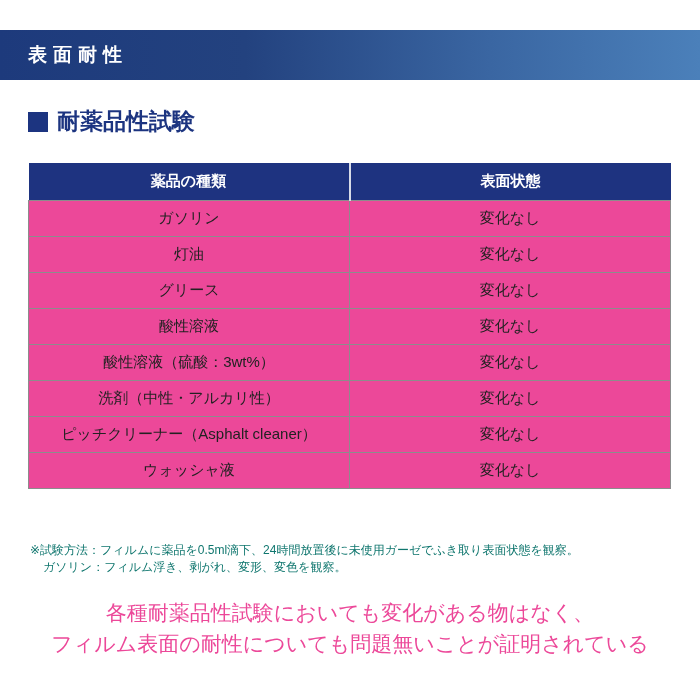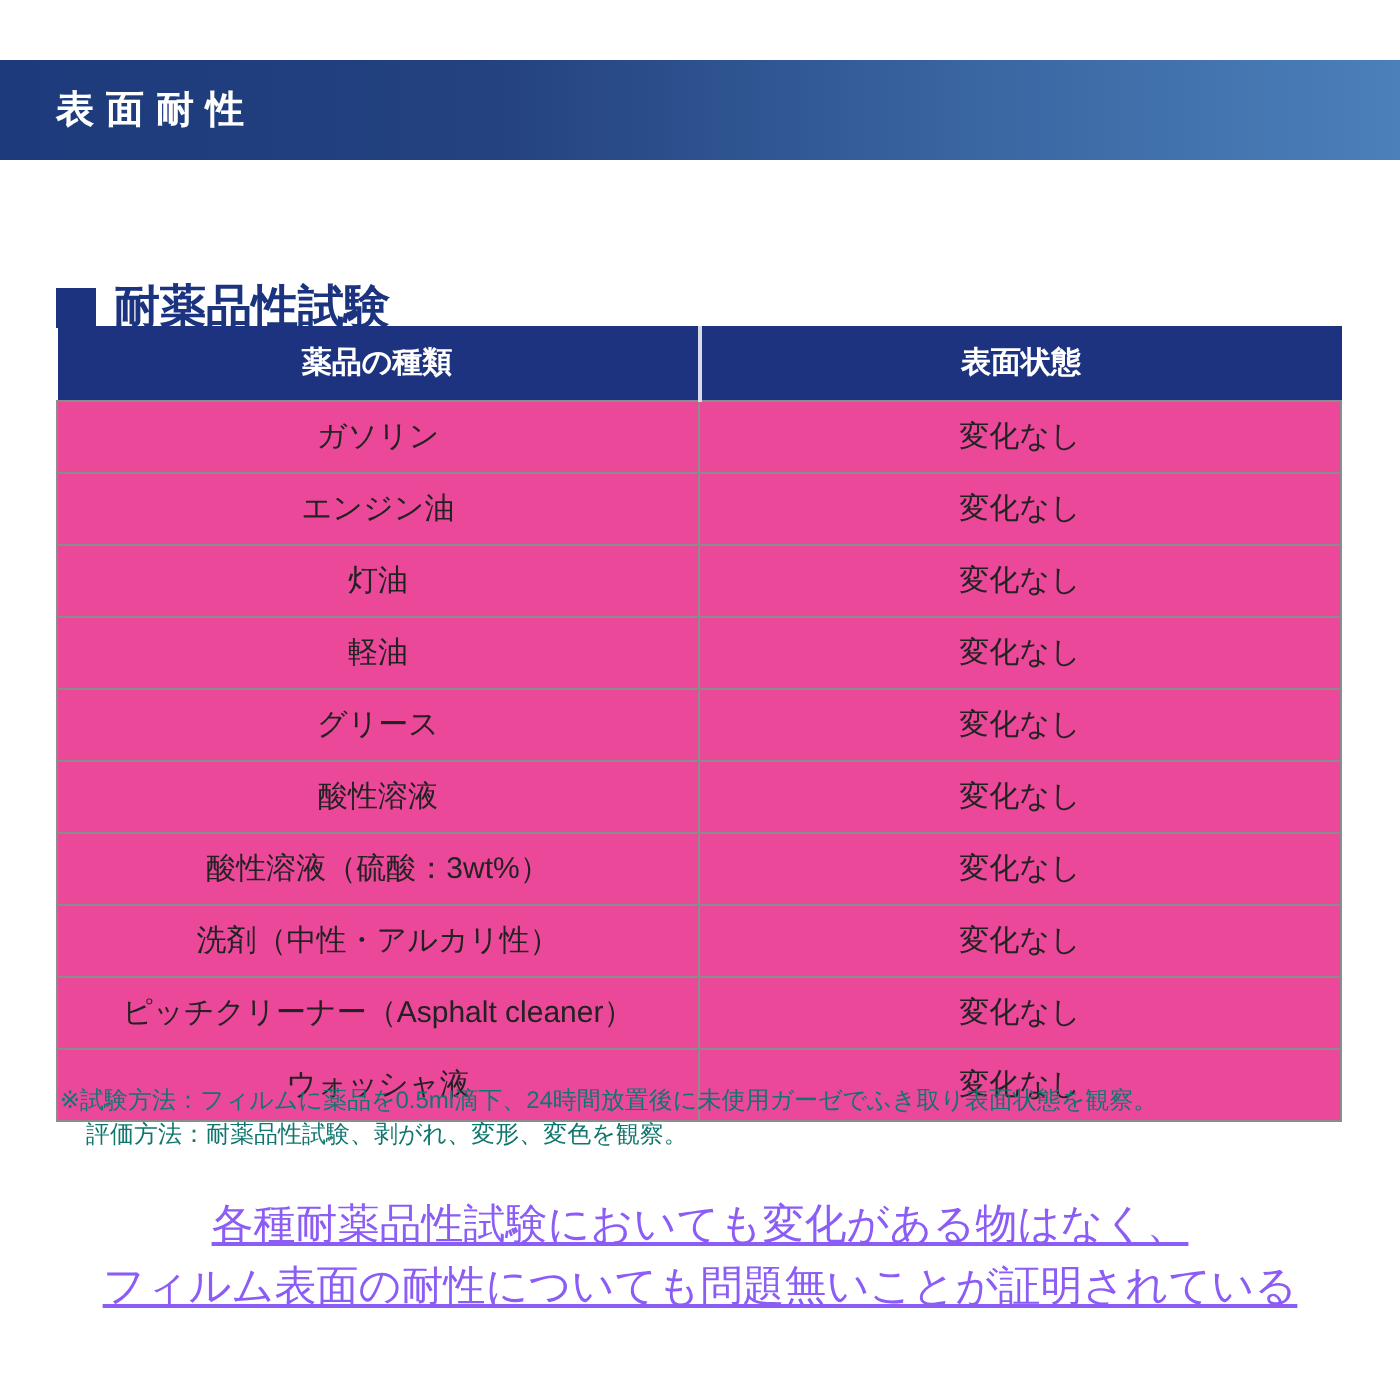--- a/index.html
+++ b/index.html
@@ -29,21 +29,21 @@
   }
   .banner-title {
     color: #ffffff;
     font-size: 19px;
     font-weight: bold;
     letter-spacing: 6px;
     padding-left: 28px;
   }
   .section-heading {
     position: absolute;
-    top: 138px;
+    top: 106px;
     left: 28px;
     display: flex;
     align-items: center;
     color: #1c3480;
     font-size: 23px;
     font-weight: bold;
   }
   .section-marker {
     width: 20px;
     height: 20px;
@@ -93,24 +93,23 @@
   .footnote-line2 {
     padding-left: 13px;
   }
   .conclusion {
     position: absolute;
     top: 597px;
     left: 0;
     width: 700px;
     text-align: center;
     font-size: 21px;
-    color: #8b5cf6;
+    color: #ec4899;
     line-height: 31px;
     font-weight: 500;
-    text-decoration: underline;
   }
 </style>
 </head>
 <body>
 
 <div class="page">
 
   <div class="banner">
     <span class="banner-title">表面耐性</span>
   </div>
@@ -126,29 +125,21 @@
         <th>薬品の種類</th>
         <th>表面状態</th>
       </tr>
     </thead>
     <tbody id="table-body">
         <tr>
           <td>ガソリン</td>
           <td>変化なし</td>
         </tr>
         <tr>
-          <td>エンジン油</td>
-          <td>変化なし</td>
-        </tr>
-        <tr>
           <td>灯油</td>
-          <td>変化なし</td>
-        </tr>
-        <tr>
-          <td>軽油</td>
           <td>変化なし</td>
         </tr>
         <tr>
           <td>グリース</td>
           <td>変化なし</td>
         </tr>
         <tr>
           <td>酸性溶液</td>
           <td>変化なし</td>
         </tr>
@@ -166,21 +157,21 @@
         </tr>
         <tr>
           <td>ウォッシャ液</td>
           <td>変化なし</td>
         </tr>
       </tbody>
   </table>
 
   <div class="footnotes">
     <div>※試験方法：フィルムに薬品を0.5ml滴下、24時間放置後に未使用ガーゼでふき取り表面状態を観察。</div>
-    <div class="footnote-line2">評価方法：耐薬品性試験、剥がれ、変形、変色を観察。</div>
+    <div class="footnote-line2">ガソリン：フィルム浮き、剥がれ、変形、変色を観察。</div>
   </div>
 
   <div class="conclusion">
     <div>各種耐薬品性試験においても変化がある物はなく、</div>
     <div>フィルム表面の耐性についても問題無いことが証明されている</div>
   </div>
 
 </div>
 
 </body></html>

